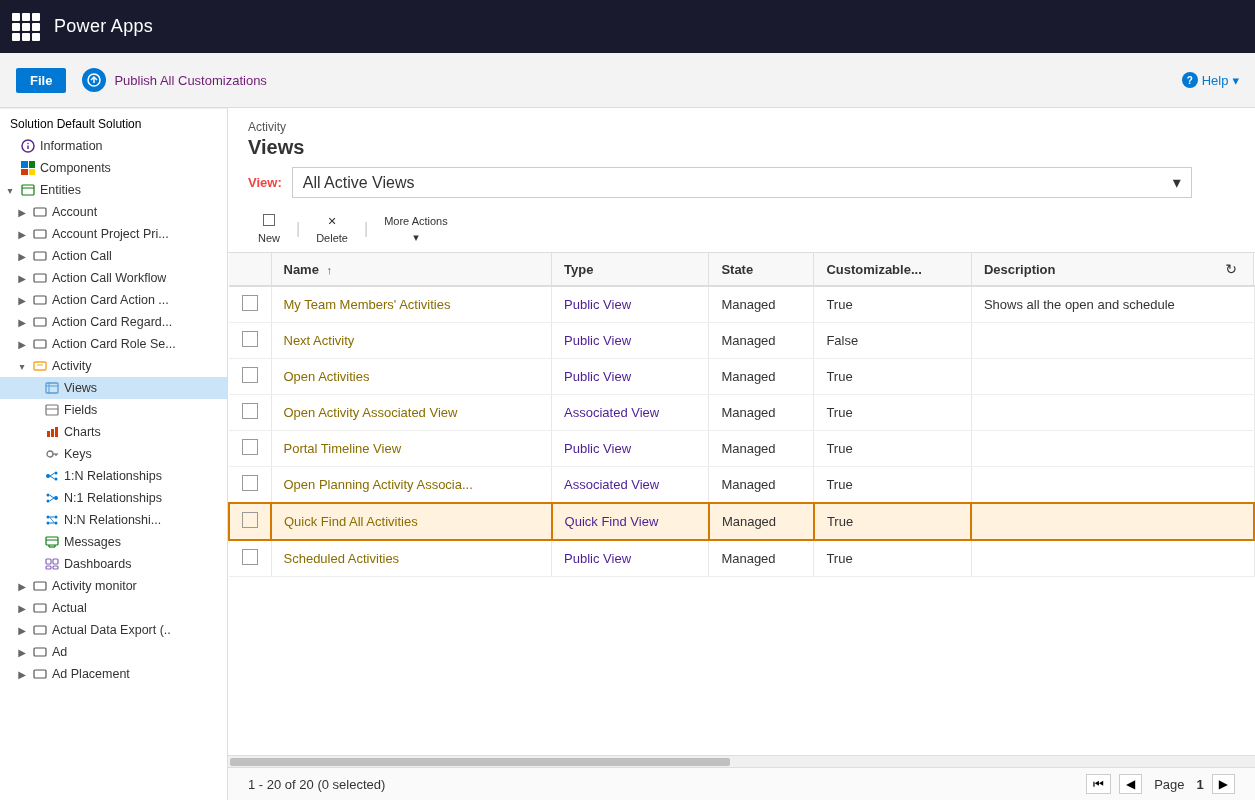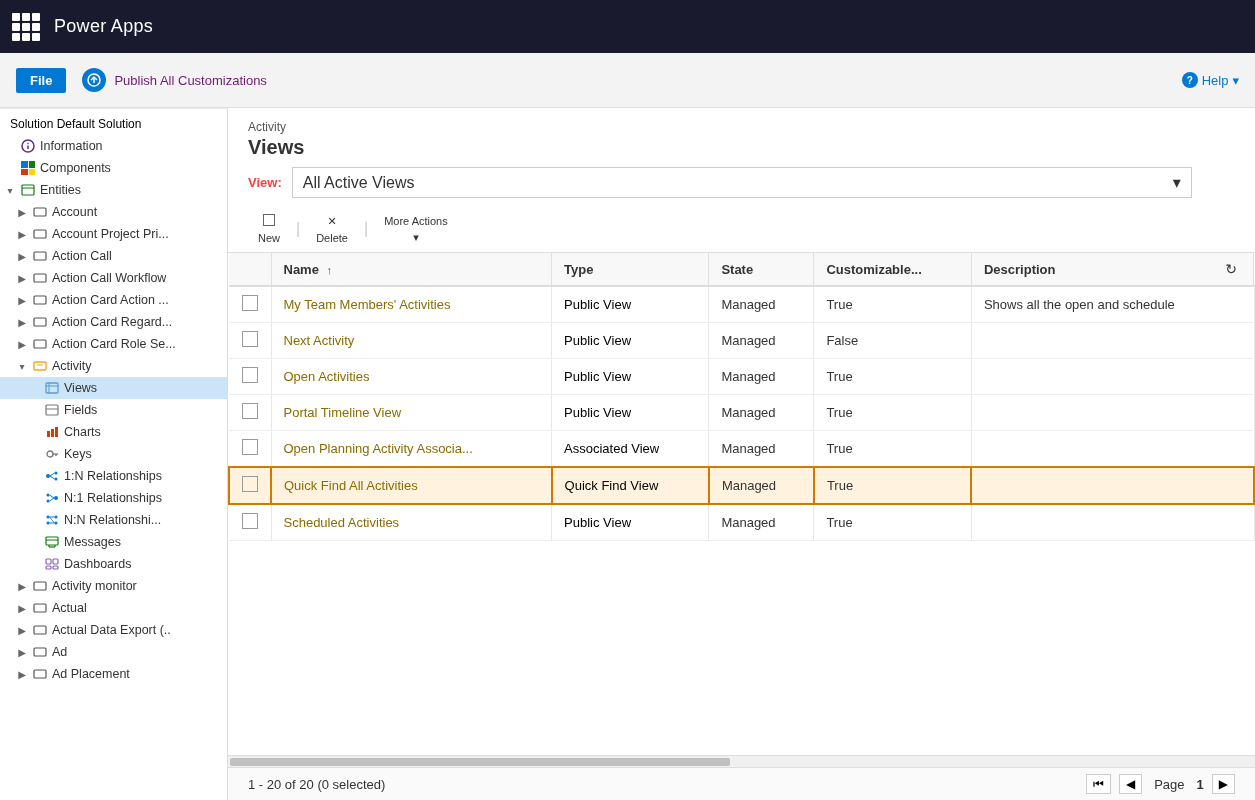--- a/index.html
+++ b/index.html
@@ -194,21 +194,21 @@
       border-bottom: 1px solid #eee;
       border-right: 1px solid #e8e8e8;
       font-size: 13px;
       vertical-align: middle;
     }
     .data-table td:first-child { width: 36px; text-align: center; }
     .data-table tr.selected-row td { background: #fff3e0; border: 2px solid #d27a00; }
     .data-table tr.selected-row td:first-child { border-left: 2px solid #d27a00; }
 
     .name-link { color: #8a6d00; text-decoration: none; }
-    .type-text { color: #000000; }
+    .type-text { color: #4c1d95; }
 
     .col-checkbox { width: 16px; height: 16px; border: 1px solid #999; display: inline-block; cursor: pointer; }
 
     
     .sort-arrow { margin-left: 4px; color: #555; font-size: 11px; }
 
     
     .pagination-bar {
       padding: 6px 20px;
       display: flex; align-items: center; gap: 8px;
@@ -660,20 +660,28 @@
             <tr>
               <td><span class="col-checkbox"></span></td>
               <td><a class="name-link" href="#">Open Activities</a></td>
               <td class="type-text">Public View</td>
               <td>Managed</td>
               <td>True</td>
               <td></td>
             </tr>
             <tr>
               <td><span class="col-checkbox"></span></td>
+              <td><a class="name-link" href="#">Open Activity Associated View</a></td>
+              <td class="type-text">Associated View</td>
+              <td>Managed</td>
+              <td>True</td>
+              <td></td>
+            </tr>
+            <tr>
+              <td><span class="col-checkbox"></span></td>
               <td><a class="name-link" href="#">Portal Timeline View</a></td>
               <td class="type-text">Public View</td>
               <td>Managed</td>
               <td>True</td>
               <td></td>
             </tr>
             <tr>
               <td><span class="col-checkbox"></span></td>
               <td><a class="name-link" href="#">Open Planning Activity Associa...</a></td>
               <td class="type-text">Associated View</td>

